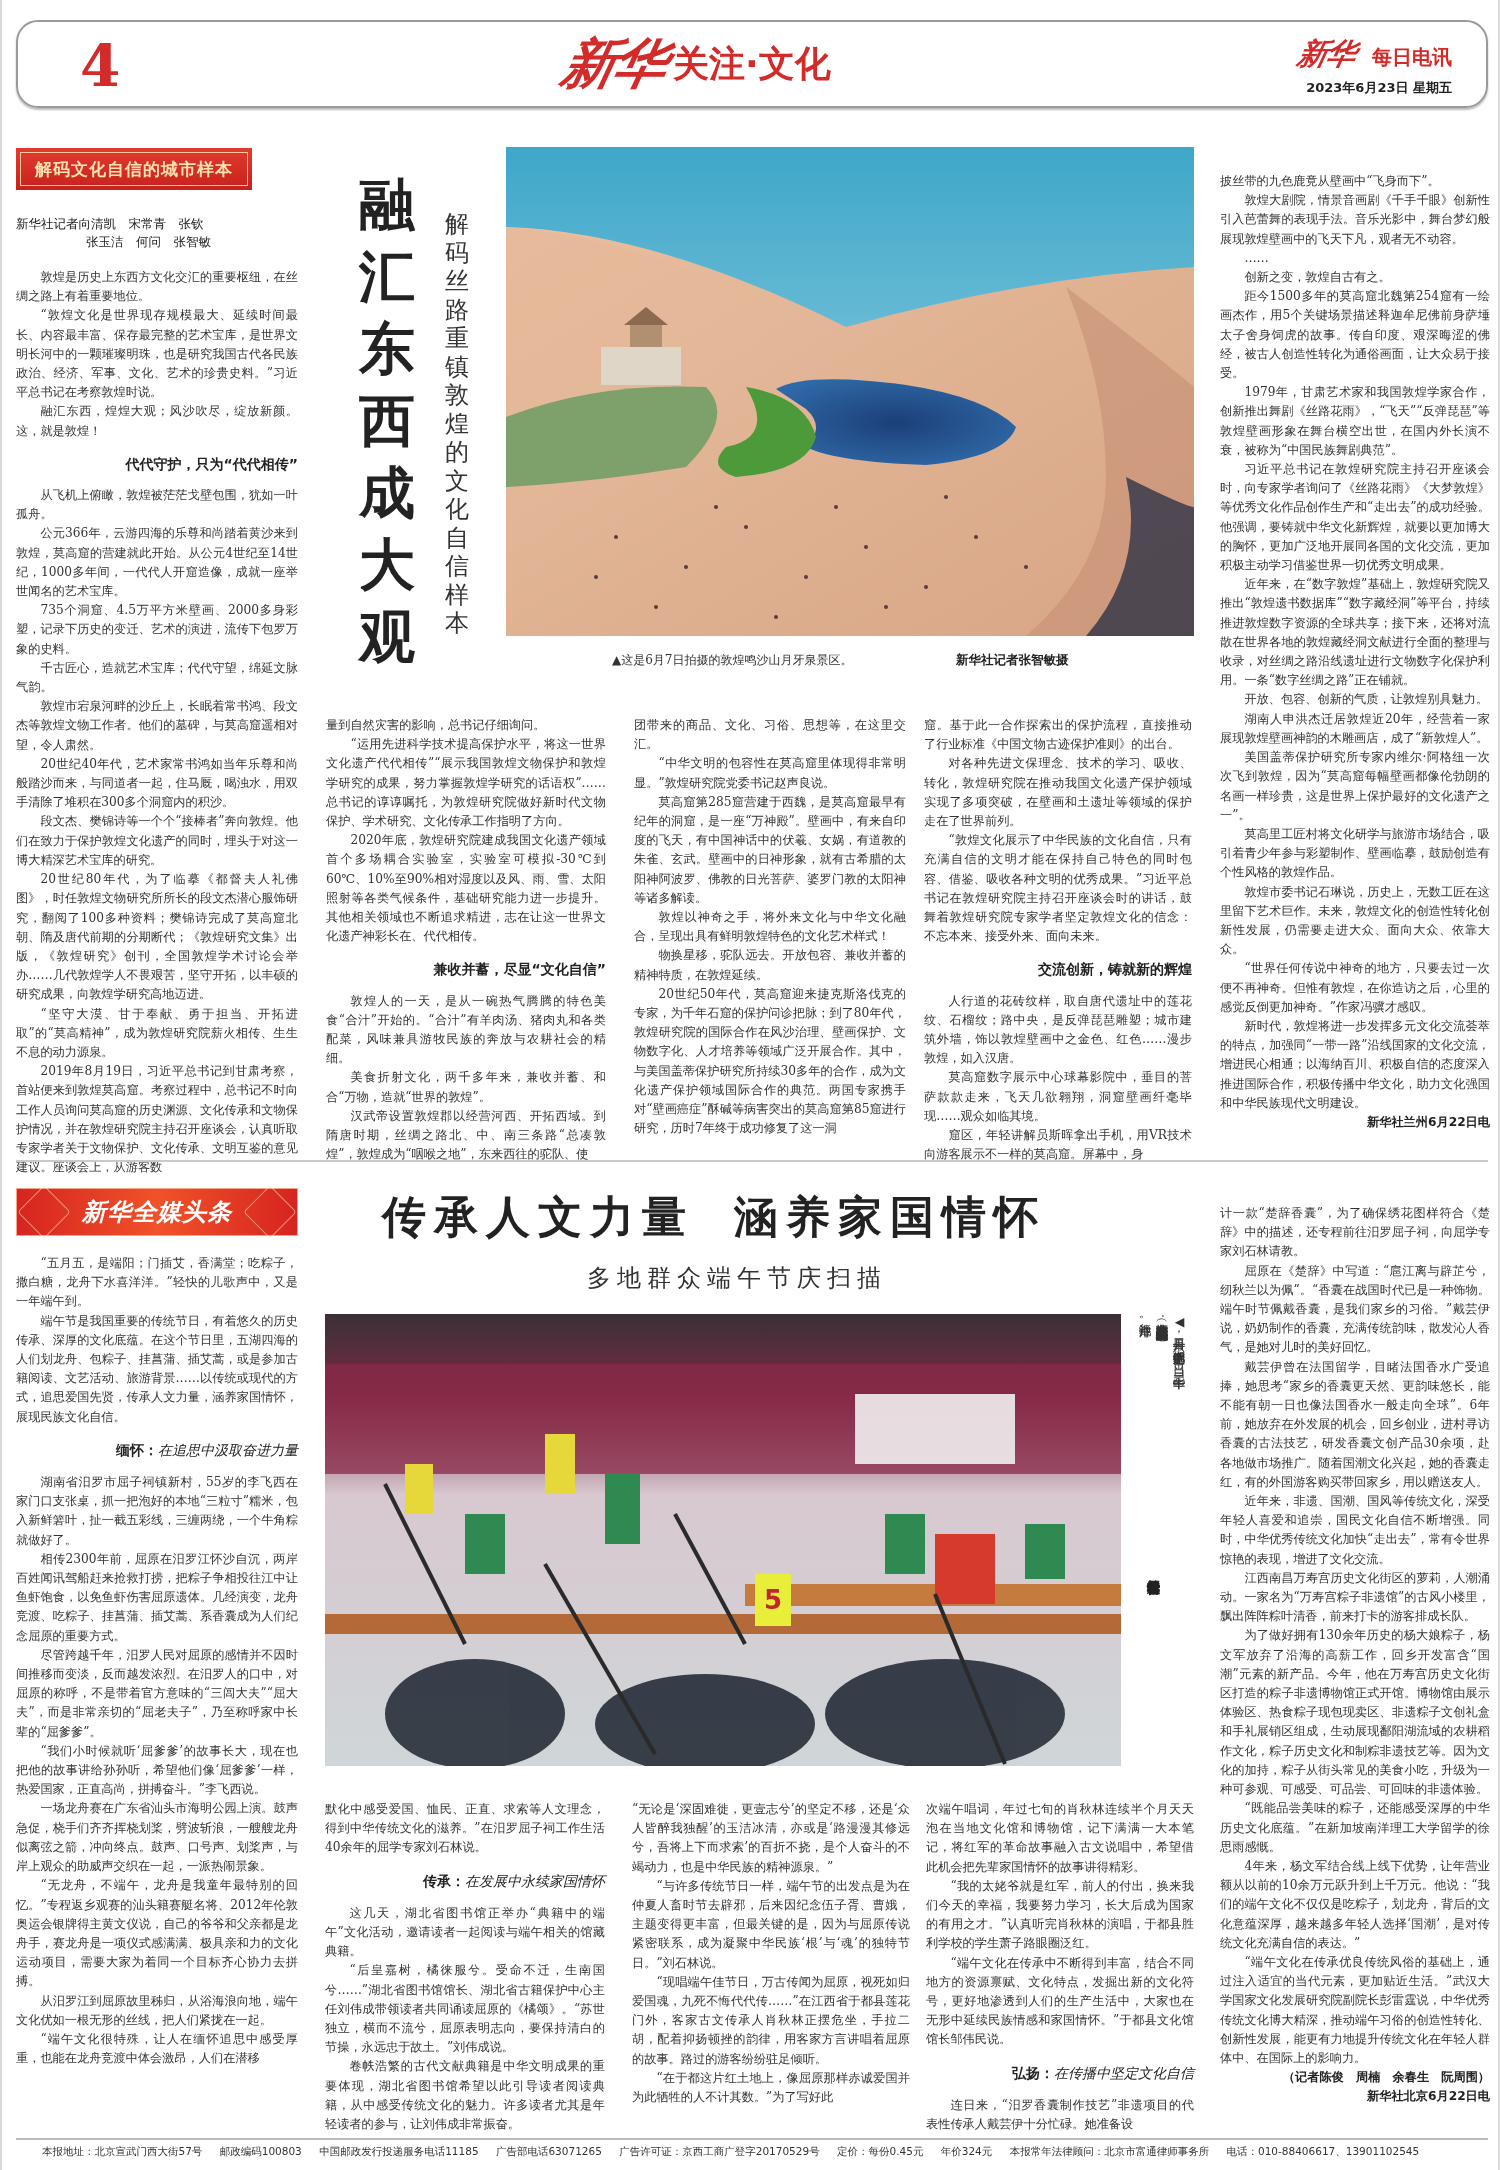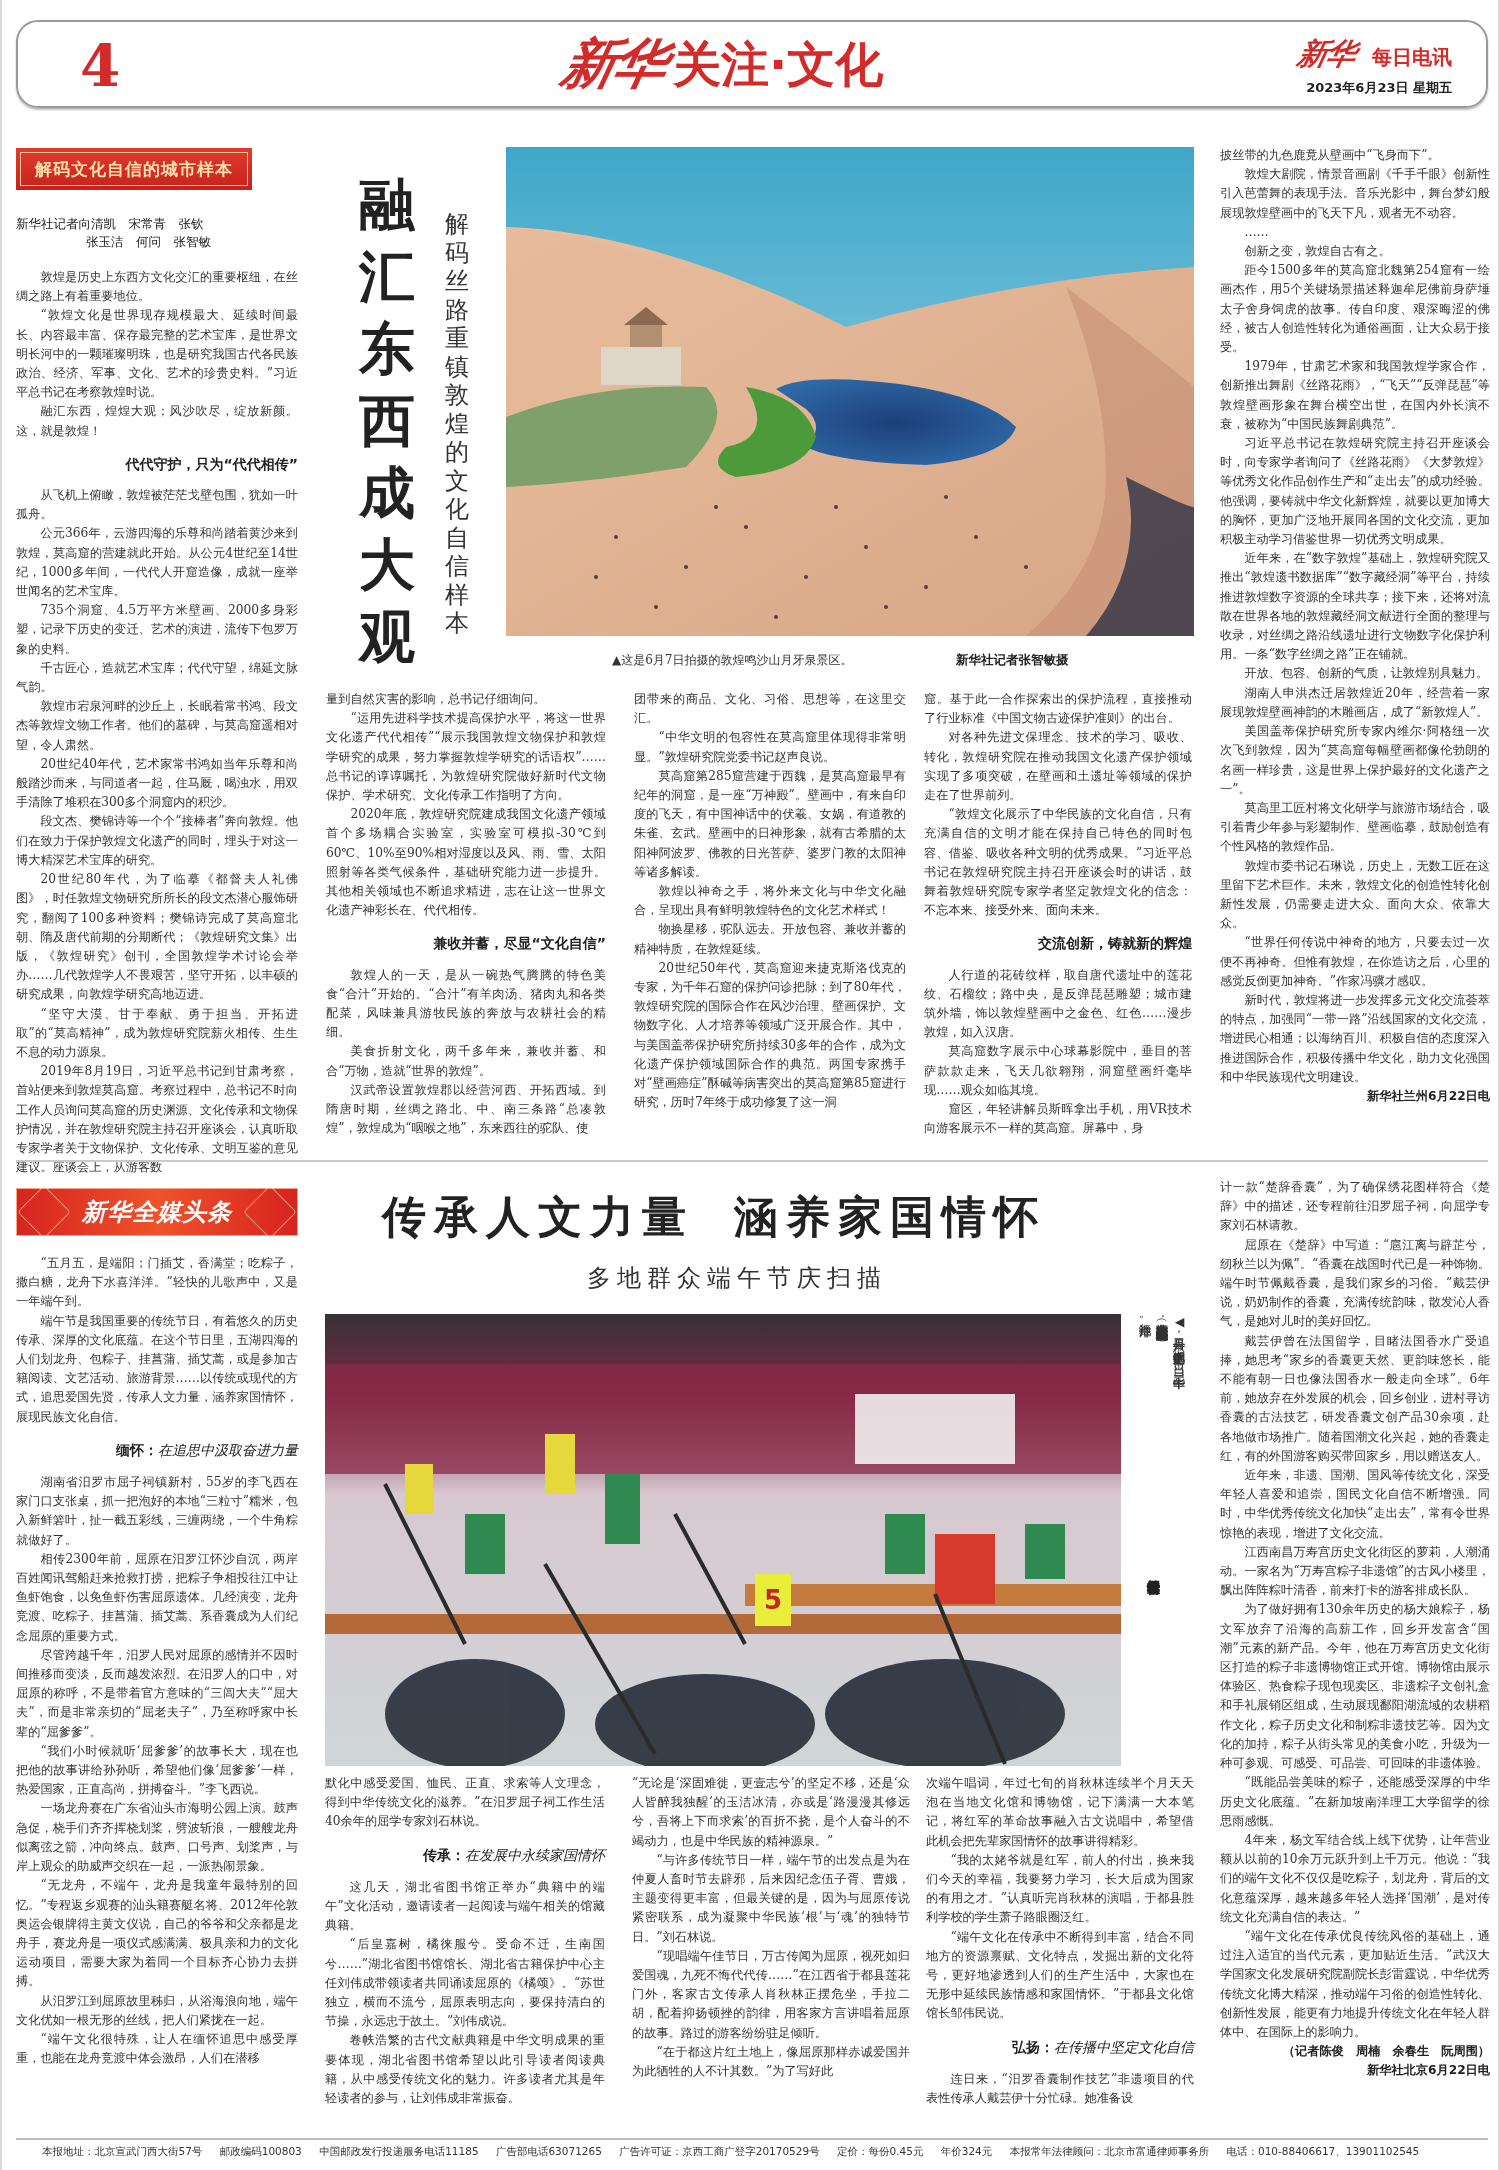--- a/index.html
+++ b/index.html
@@ -5,31 +5,31 @@
     * { box-sizing: border-box; margin: 0; padding: 0; }
     html, body { width: 1500px; height: 2170px; background: #fff; overflow: hidden; }
     body { font-family: "DejaVu Serif", "Liberation Serif", serif; color: #2a2a2a; position: relative; }
     .page { position: absolute; left: 0; top: 0; width: 1500px; height: 2170px; border-left: 2px solid #d8d8d8; border-right: 2px solid #d8d8d8; }
 
     
     .masthead { position: absolute; left: 14px; top: 20px; width: 1472px; height: 88px; border: 2px solid #9a9a9a; border-radius: 22px; box-shadow: 0 2px 2px #bbb; }
     .page-num { position: absolute; left: 62px; top: 10px; font-family: "DejaVu Serif", serif; font-weight: bold; font-size: 58px; color: #d32a2a; }
     .center-title { position: absolute; left: 545px; top: 6px; display: flex; align-items: center; }
     .logo-xinhua { font-family: "DejaVu Serif", serif; font-style: italic; font-weight: bold; color: #d32a2a; font-size: 54px; letter-spacing: -4px; transform: skewX(-12deg); }
-    .section-title { font-family: "DejaVu Sans", sans-serif; font-weight: bold; color: #d32a2a; font-size: 48px; margin-left: 10px; }
+    .section-title { font-family: "DejaVu Sans", sans-serif; font-weight: bold; color: #d32a2a; font-size: 36px; margin-left: 10px; }
     .right-brand { position: absolute; right: 34px; top: 12px; text-align: right; }
     .right-brand .brand { display: flex; align-items: baseline; justify-content: flex-end; }
     .right-brand .brand .logo-xinhua { font-size: 30px; letter-spacing: -2px; }
     .right-brand .brand .daily { font-family: "DejaVu Sans", sans-serif; font-weight: bold; color: #d32a2a; font-size: 20px; margin-left: 18px; }
     .right-brand .date { font-family: "DejaVu Sans", sans-serif; font-weight: bold; font-size: 13px; color: #222; margin-top: 4px; }
 
     
     .col { position: absolute; font-size: 12.2px; line-height: 19.2px; text-align: justify; color: #333; }
     .col p { text-indent: 2em; }
-    .col p.noindent { text-indent: 0; }
+    .col p.noindent { text-indent: 0; margin-top: 26px; }
     .subhead { text-align: right; font-family: "DejaVu Sans", sans-serif; font-weight: bold; font-size: 14px; margin: 14px 0 12px; color: #222; text-indent: 0 !important; }
     .subhead .lbl { font-weight: bold; font-family: Liberation Mono, monospace; }
     .subhead .rest { font-family: "DejaVu Serif", serif; font-weight: normal; font-style: italic; }
     .sign { font-family: "DejaVu Sans", sans-serif; font-weight: bold; color: #222; text-align: right; }
 
     
     .banner1 { position: absolute; left: 14px; top: 148px; width: 236px; height: 42px; background: linear-gradient(#e23a2e, #c6221c); padding: 4px; }
     .banner1 .inner { border: 1.5px solid #f3c9a0; width: 100%; height: 100%; display: flex; align-items: center; justify-content: center; font-family: "DejaVu Sans", sans-serif; font-weight: bold; font-size: 17px; color: #fbe3b0; letter-spacing: 1px; }
     .byline1 { position: absolute; left: 14px; top: 215px; width: 280px; font-family: "DejaVu Sans", sans-serif; font-size: 12.5px; line-height: 18px; color: #222; }
     .byline1 .l2 { padding-left: 70px; }

